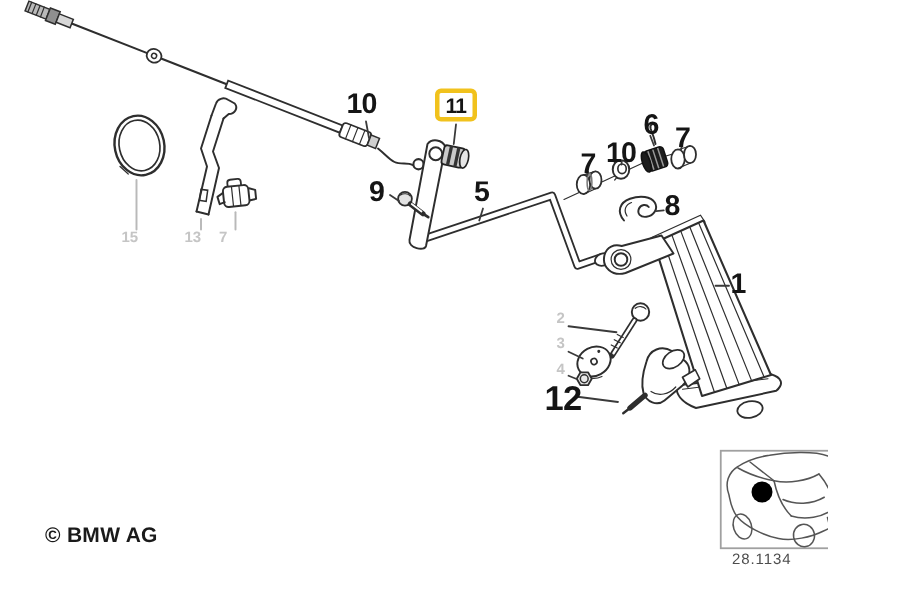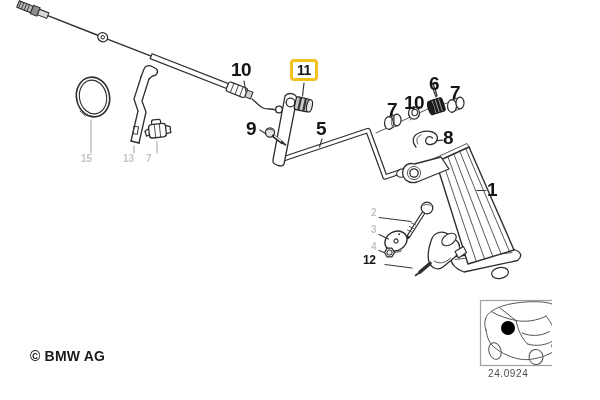--- a/index.html
+++ b/index.html
@@ -20,21 +20,21 @@
   .tube-out{stroke:var(--line-art);stroke-width:5.5;fill:none;stroke-linecap:round;stroke-linejoin:round;}
   .tube-in{stroke:#fff;stroke-width:3.1;fill:none;stroke-linecap:round;stroke-linejoin:round;}
   .lead{stroke:#3a3a3a;stroke-width:1.2;fill:none;stroke-linecap:round;}
   .glead{stroke:#b9b9b9;stroke-width:1.3;fill:none;stroke-linecap:round;}
   .car{stroke:#555;fill:none;stroke-width:1;stroke-linecap:round;stroke-linejoin:round;}
 
   .callout{
     position:absolute;font-weight:bold;font-size:19px;line-height:1;
     color:#151515;letter-spacing:-0.5px;white-space:nowrap;
   }
-  .callout.small{font-size:12px;}
+  .callout.small{font-size:23px;}
   .callout.gray{font-size:10px;color:var(--muted-label-gray);letter-spacing:0;}
   .hl-box{
     position:absolute;border:3px solid var(--highlight-yellow);border-radius:4px;
     background:#fff;padding:1px 4px 1px 4px;font-weight:bold;font-size:14px;line-height:1;
     color:#151515;letter-spacing:-0.5px;
   }
   .copyright{
     position:absolute;left:30px;top:348px;font-size:14px;font-weight:bold;color:#1a1a1a;
     letter-spacing:0.2px;
   }
@@ -245,15 +245,15 @@
   <div class="callout" style="left:443px;top:128px">8</div>
   <div class="callout" style="left:487px;top:180px">1</div>
   <div class="callout gray" style="left:371px;top:208px">2</div>
   <div class="callout gray" style="left:371px;top:225px">3</div>
   <div class="callout gray" style="left:371px;top:242px">4</div>
   <div class="callout small" style="left:363px;top:254px">12</div>
   <div class="callout gray" style="left:81px;top:154px">15</div>
   <div class="callout gray" style="left:123px;top:154px">13</div>
   <div class="callout gray" style="left:146px;top:154px">7</div>
 
-  <div class="inset-code">24.0924</div>
+  <div class="inset-code">28.1134</div>
   <div class="copyright">© BMW AG</div>
 </div>
 
 </body></html>

